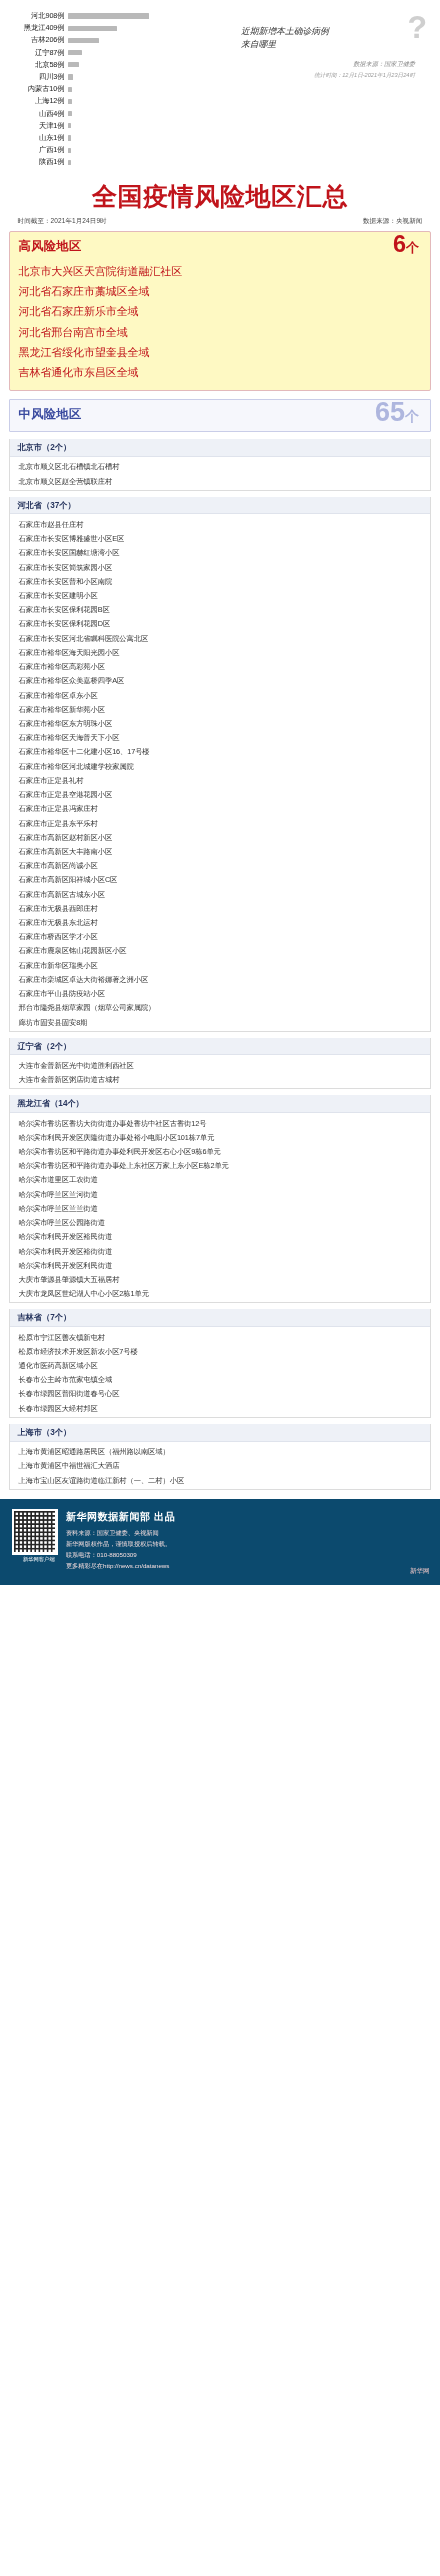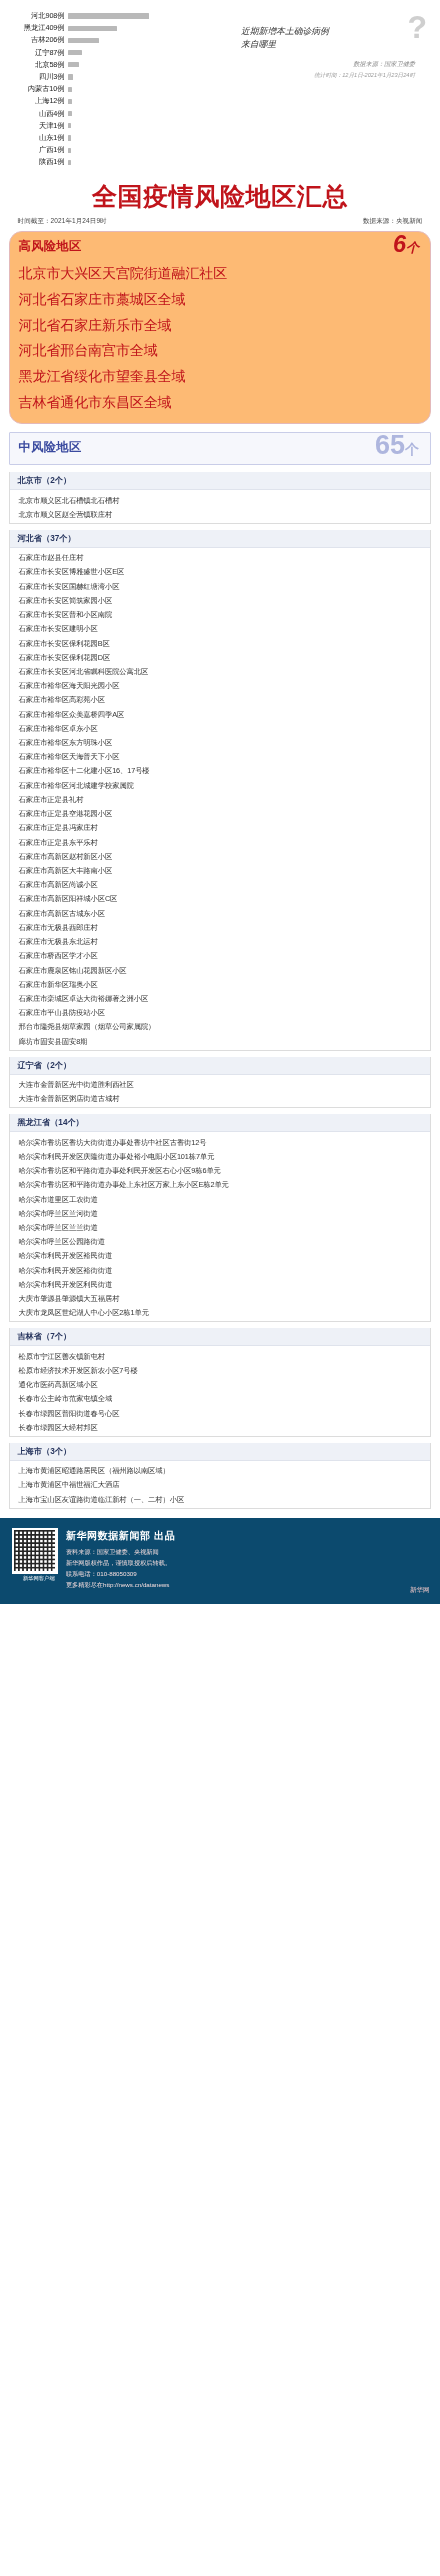--- a/index.html
+++ b/index.html
@@ -97,46 +97,45 @@
     padding: 1.2px 17.6px 4.7px 17.6px;
     font-size: 6.5px;
     color: #444;
   }
   .meta-bar span { letter-spacing: 0.1px; }
 
   
   .risk-block {
     margin: 0 9.4px;
     border: 0.6px solid #e3b9bb;
-    border-radius: 13px;
-    background: #fdba74;
+    border-radius: 2px;
+    background: #fef9c3;
     padding: 5.9px 8.2px 7px 8.2px;
     position: relative;
   }
   .risk-head {
     font-size: 12.3px;
     font-weight: bold;
     color: #c0141b;
     letter-spacing: 0.3px;
   }
   .risk-count {
     position: absolute;
     right: 10.6px;
     top: 1.2px;
     font-size: 23.5px;
     font-weight: bold;
     color: #c0141b;
     line-height: 1;
-    font-style: italic;
   }
   .risk-count .unit { font-size: 13px; }
   .risk-list { margin-top: 5.9px; }
   .risk-list li {
     list-style: none;
-    font-size: 14px;
+    font-size: 11px;
     color: #c0141b;
     line-height: 1.85;
     letter-spacing: -0.1px;
   }
 
   .mid-block {
     margin: 8.2px 9.4px 0 9.4px;
     border: 0.6px solid #c9cde8;
     border-radius: 1px;
     background: #f6f7fc;
@@ -357,20 +356,21 @@
       <li>石家庄市长安区简筑家园小区</li>
       <li>石家庄市长安区普和小区南院</li>
       <li>石家庄市长安区建明小区</li>
       <li>石家庄市长安区保利花园B区</li>
       <li>石家庄市长安区保利花园D区</li>
       <li>石家庄市长安区河北省瞩科医院公寓北区</li>
       <li>石家庄市裕华区海天阳光园小区</li>
       <li>石家庄市裕华区高彩苑小区</li>
       <li>石家庄市裕华区众美嘉桥四季A区</li>
       <li>石家庄市裕华区卓东小区</li>
+      <li>石家庄市裕华区新华苑小区</li>
       <li>石家庄市裕华区东方明珠小区</li>
       <li>石家庄市裕华区天海普天下小区</li>
       <li>石家庄市裕华区十二化建小区16、17号楼</li>
       <li>石家庄市裕华区河北城建学校家属院</li>
       <li>石家庄市正定县礼村</li>
       <li>石家庄市正定县空港花园小区</li>
       <li>石家庄市正定县冯家庄村</li>
       <li>石家庄市正定县东平乐村</li>
       <li>石家庄市高新区赵村新区小区</li>
       <li>石家庄市高新区大丰路南小区</li>

